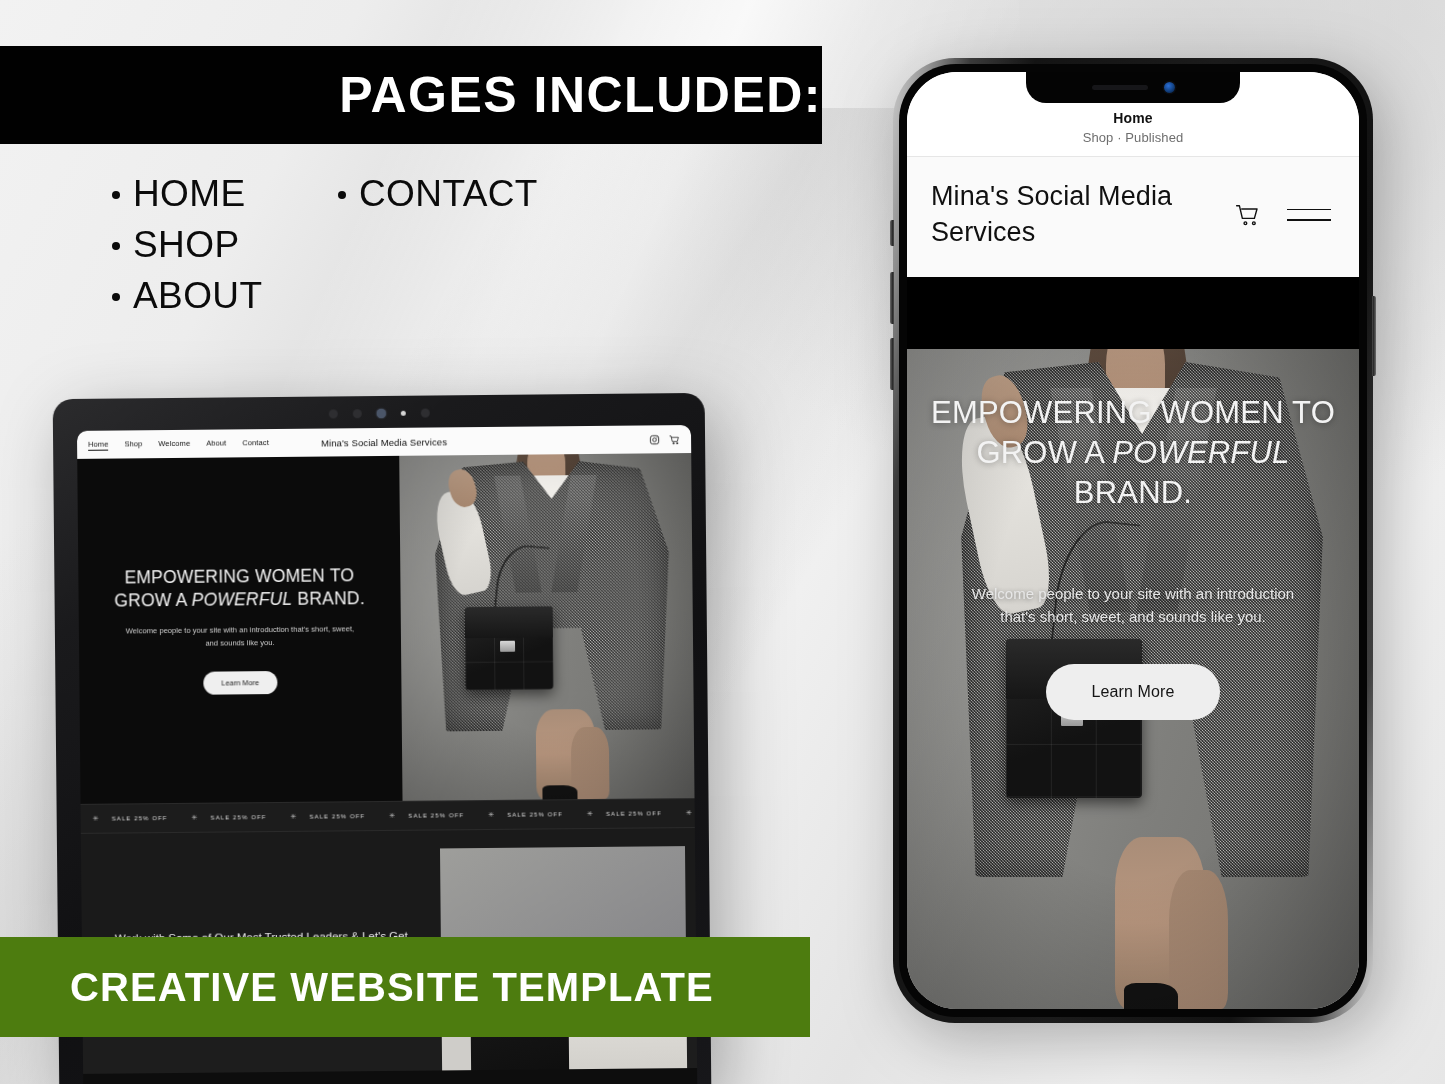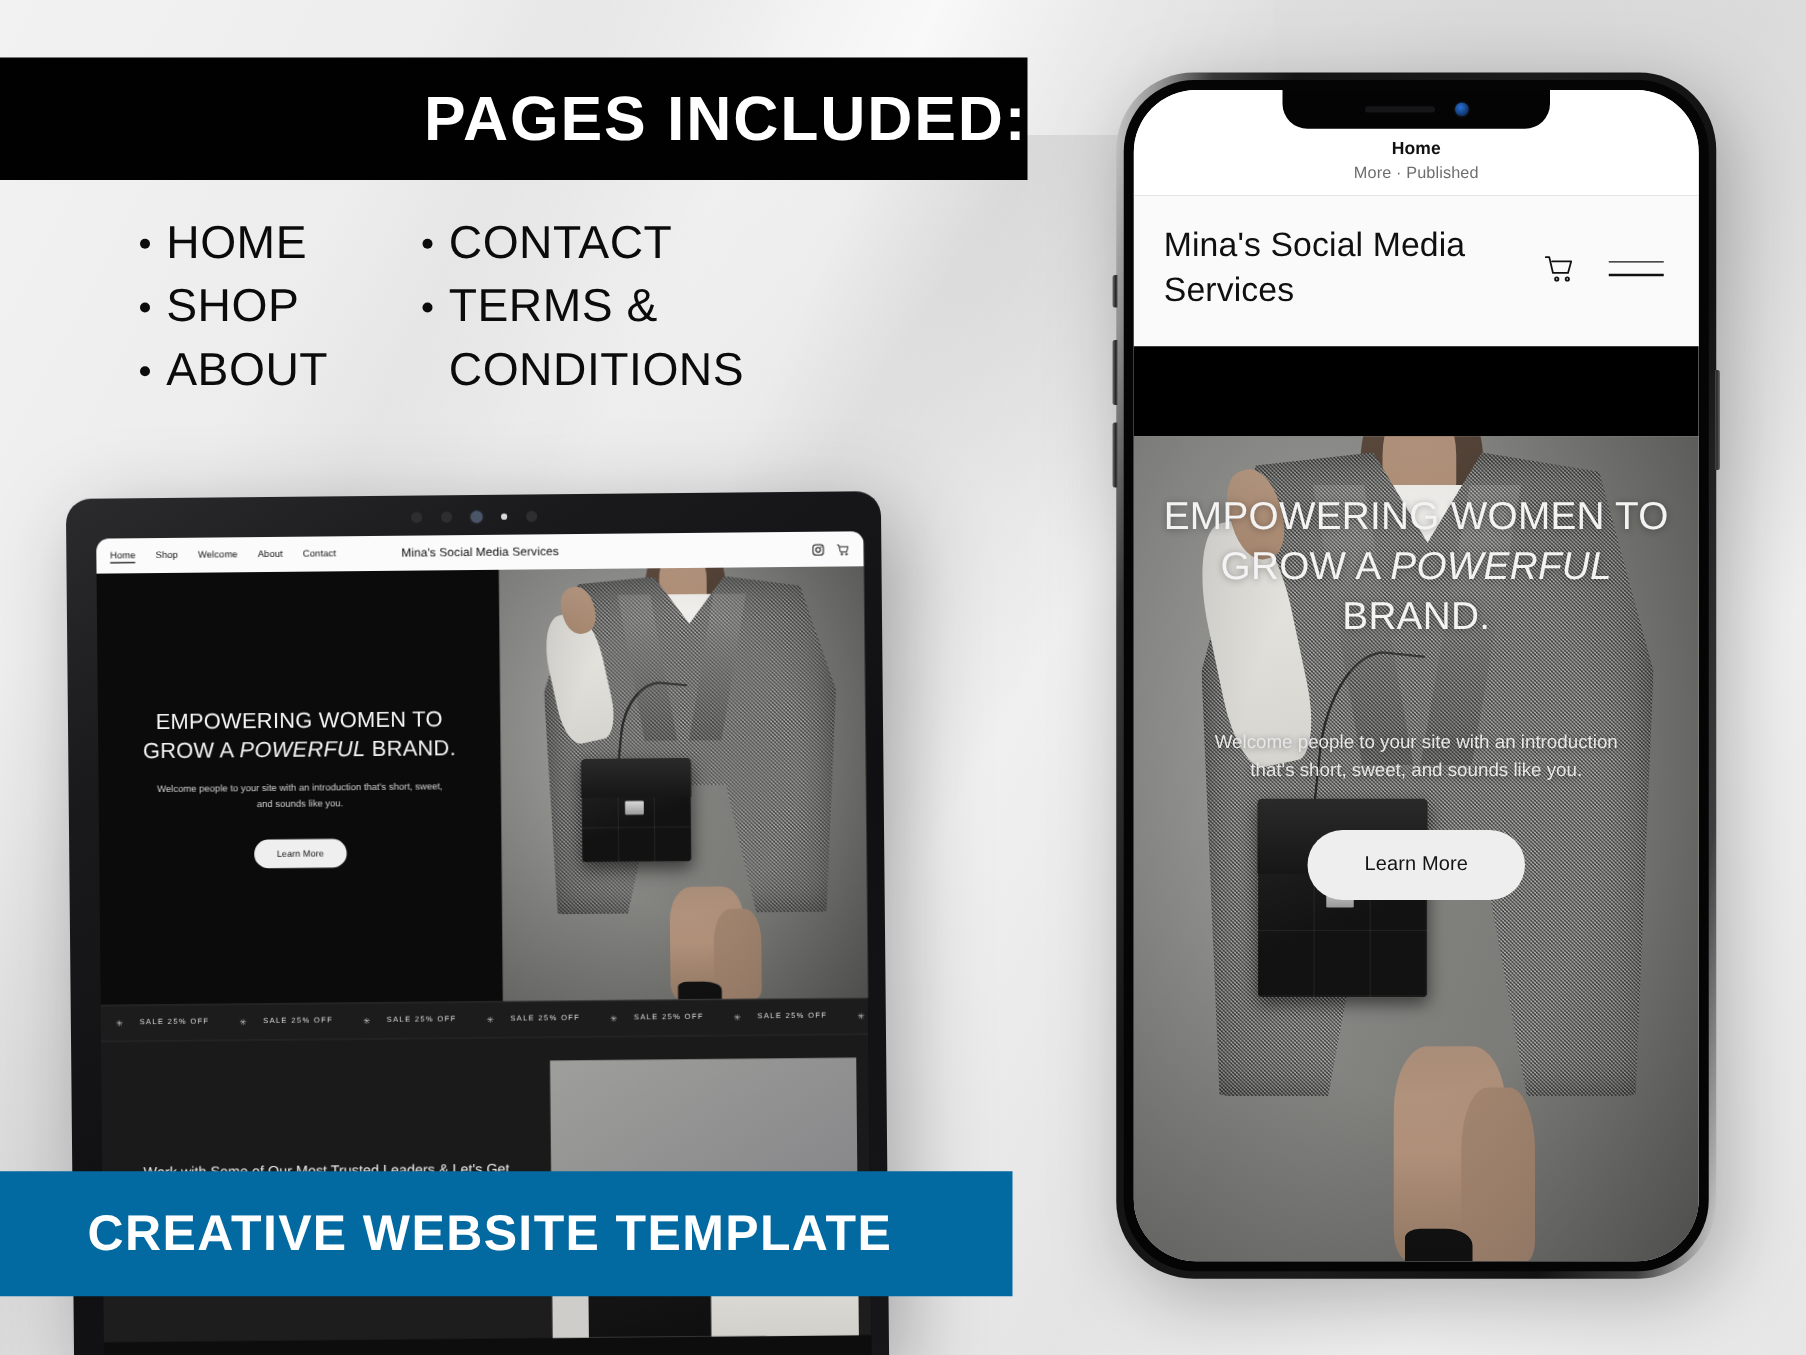--- a/index.html
+++ b/index.html
@@ -48,21 +48,21 @@
   }
   .page-item .dot {
     width:8px; height:8px; border-radius:50%; background:#0b0b0b;
     margin-top:23px; flex:0 0 auto;
   }
   .page-item .lbl { max-width:380px; }
 
   
   .banner-bottom {
     position:absolute; left:0; top:937px; width:810px; height:100px;
-    background:#0369a1; display:flex; align-items:center; padding-left:70px;
+    background:#4d7c0f; display:flex; align-items:center; padding-left:70px;
     z-index:40;
   }
   .banner-bottom .txt {
     color:#fff; font-weight:bold; font-size:40px; letter-spacing:1.1px;
     font-family:"Liberation Sans", sans-serif; white-space:nowrap;
   }
 
   
   .laptop {
     position:absolute; left:56px; top:396px; width:652px; height:700px;
@@ -352,24 +352,20 @@
       </div>
       <div class="page-item">
         <span class="dot"></span>
         <span class="lbl">ABOUT</span>
       </div>
     </div>
     <div class="pages-col col-right">
       <div class="page-item">
         <span class="dot"></span>
         <span class="lbl">CONTACT</span>
-      </div>
-      <div class="page-item">
-        <span class="dot"></span>
-        <span class="lbl">TERMS &amp; CONDITIONS</span>
       </div>
     </div>
   </div>
 
   <div class="laptop">
     <div class="laptop-body">
       <div class="laptop-bezel-dots">
         <i></i>
         <i></i>
         <i class="cam"></i>
@@ -504,21 +500,21 @@
 
           <div class="notch">
             <span class="speaker"></span>
             <span class="cam"></span>
           </div>
 
           <div class="ph-statusbar"></div>
 
           <div class="ph-pagehead">
             <div class="t1">Home</div>
-            <div class="t2">More · Published</div>
+            <div class="t2">Shop · Published</div>
           </div>
 
           <div class="ph-siteheader">
             <div class="brand">Mina's Social Media Services</div>
             <div class="ph-icons">
               <span class="ph-cart">
                 <svg viewBox="0 0 24 24" fill="none" stroke="#111" stroke-width="1.3" stroke-linecap="round" stroke-linejoin="round">
                   <path d="M1.5 3.5h2.6l2.7 11.6h11.1l2.4-8.6H6.2"></path>
                   <circle cx="9.6" cy="19.6" r="1.25"></circle>
                   <circle cx="17.4" cy="19.6" r="1.25"></circle>

